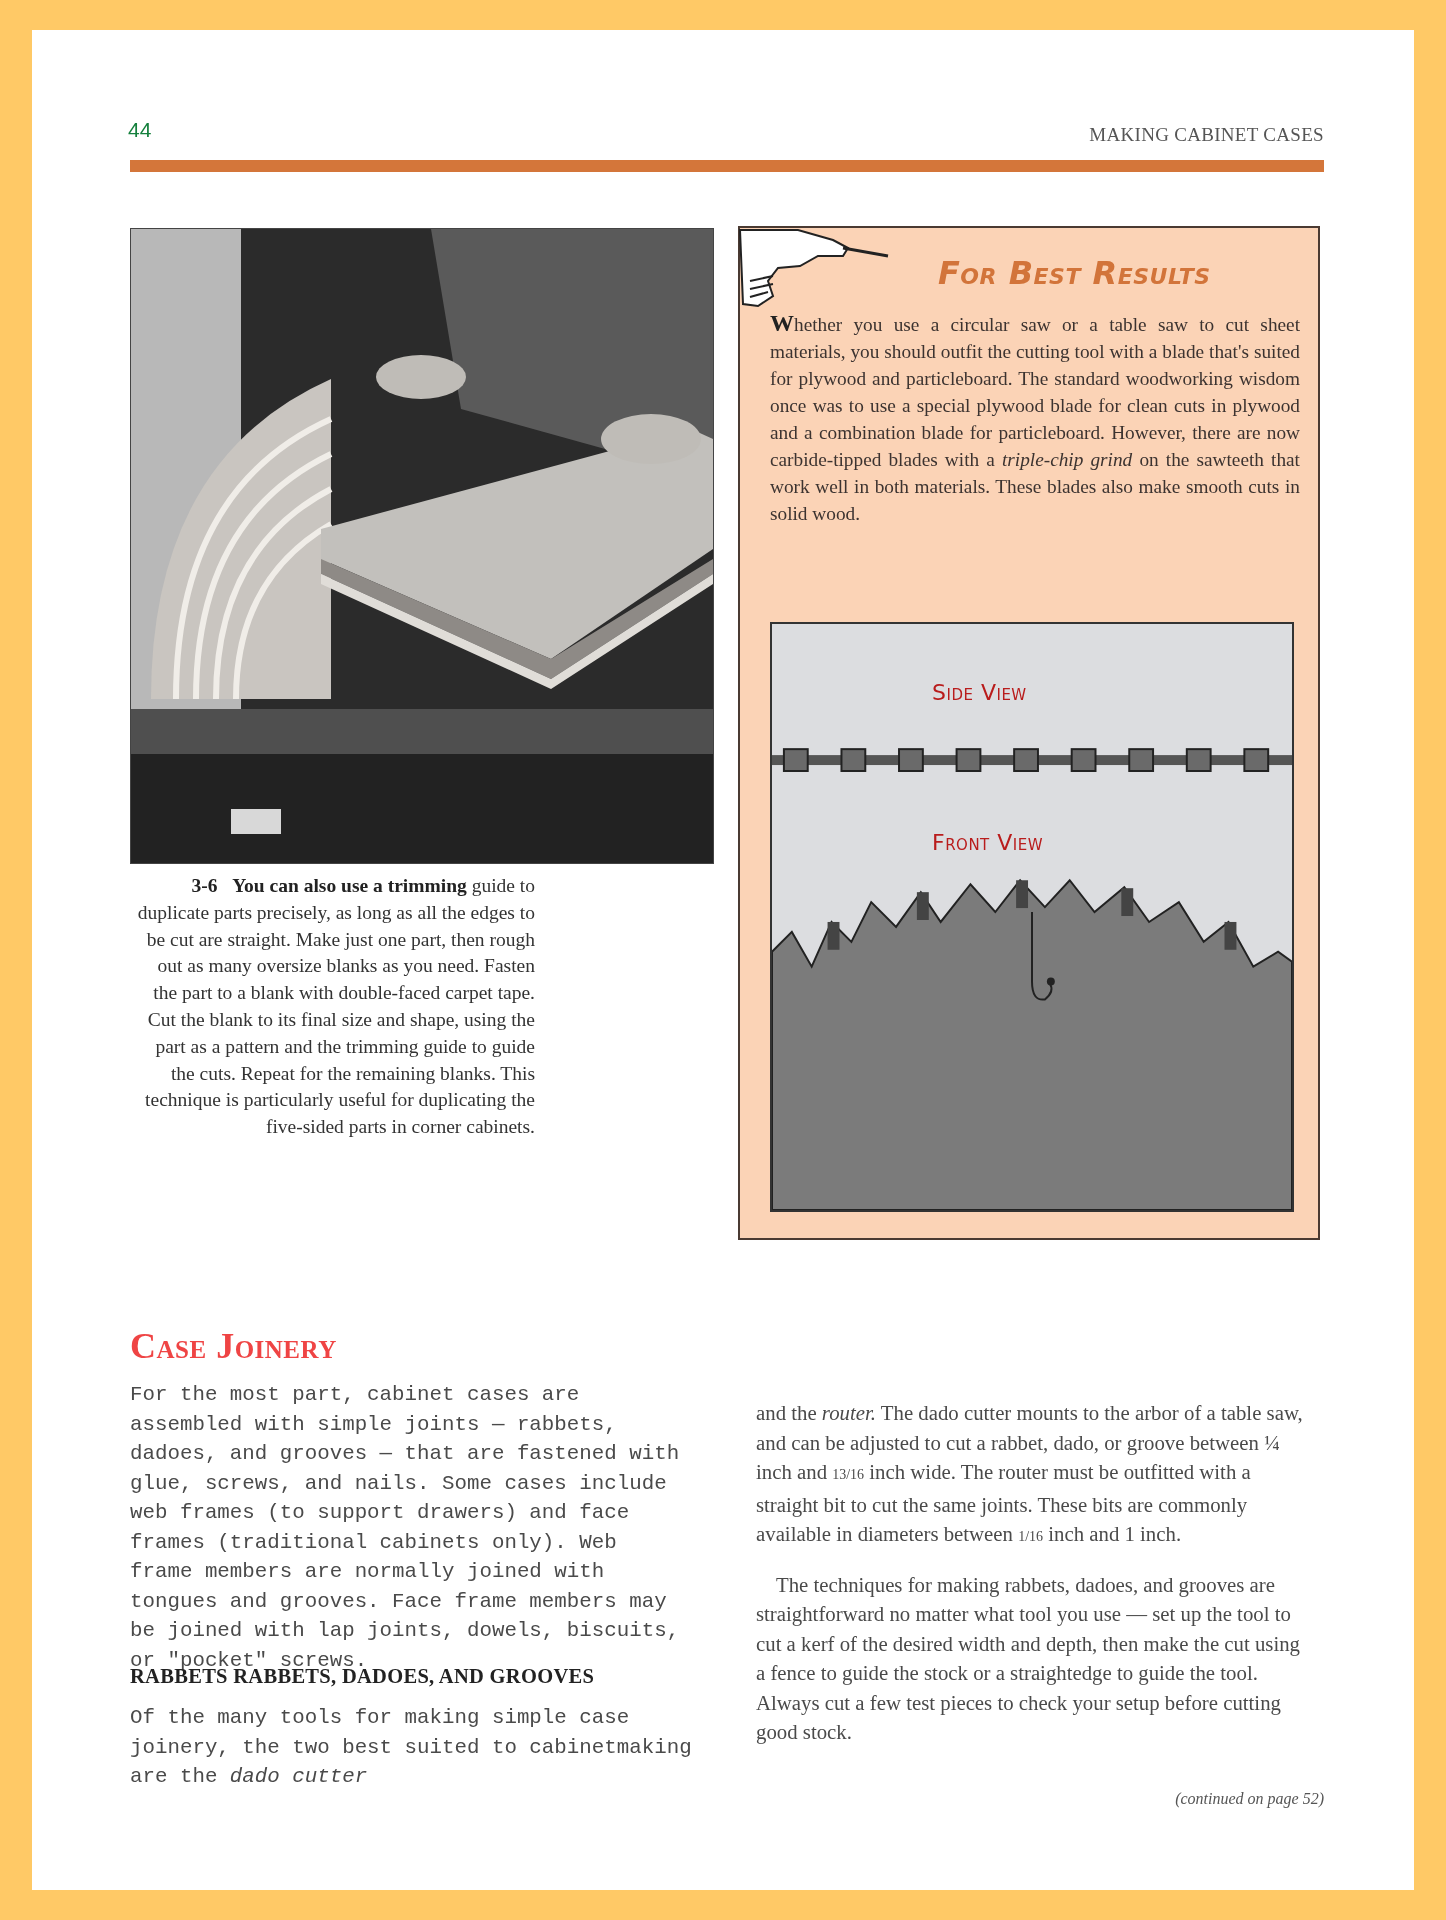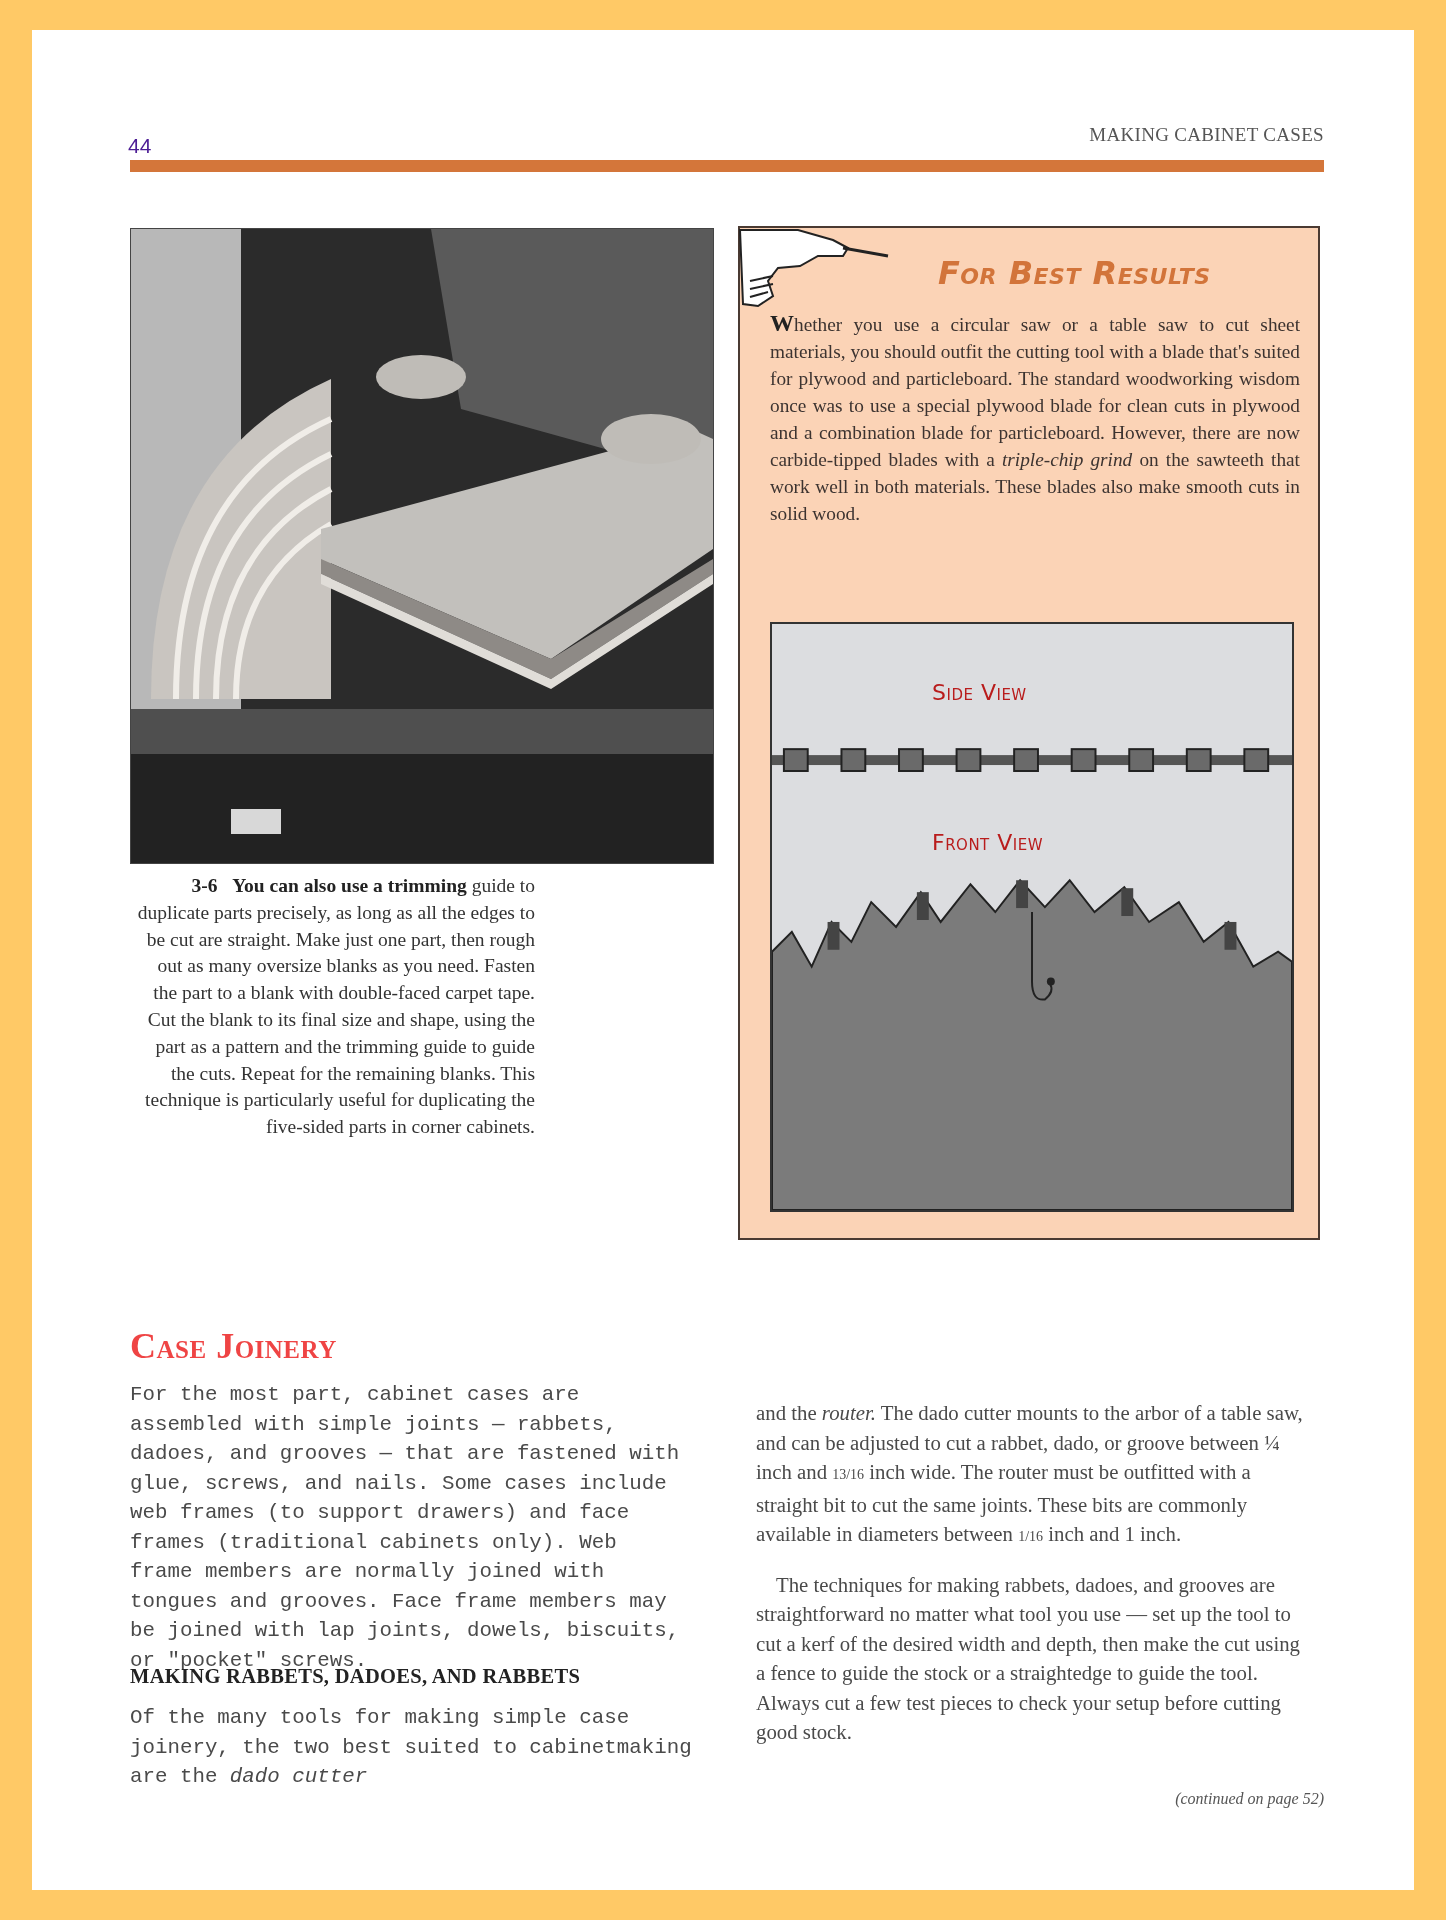--- a/index.html
+++ b/index.html
@@ -1,20 +1,20 @@
 <!DOCTYPE html>
 <html><head>
 <meta charset="utf-8">
 <style>
   html, body { margin:0; padding:0; }
   body { width:1446px; height:1920px; background:#ffc966; position:relative; overflow:hidden;
          font-family:"Liberation Serif", "DejaVu Serif", serif; color:#3a3a3a; }
   .page { position:absolute; left:32px; top:30px; width:1382px; height:1860px; background:#ffffff; }
   .abs { position:absolute; }
-  .page-num { left:96px; top:104px; font-family:"Liberation Sans", sans-serif; font-size:21px; color:#4c1d95; }
+  .page-num { left:96px; top:88px; font-family:"Liberation Sans", sans-serif; font-size:21px; color:#15803d; }
   .running-head { right:90px; top:94px; font-size:19px; letter-spacing:0.3px; color:#555; }
   .rule { left:98px; top:130px; width:1194px; height:12px; background:#d4763a; }
 
   .photo { left:98px; top:198px; width:582px; height:634px; background:#6b6b6b; overflow:hidden; border:1px solid #444; }
   .photo svg { width:100%; height:100%; display:block; }
 
   .caption { left:98px; top:843px; width:405px; font-size:19.5px; line-height:26.8px; color:#333;text-align:right; }
   .caption b { color:#222; }
 
   .sidebar { left:706px; top:196px; width:582px; height:1014px; background:#fbd3b6;
@@ -114,21 +114,21 @@
       </svg>
       <div class="abs diag-label" style="left:160px; top:56px;">Side View</div>
       <div class="abs diag-label" style="left:160px; top:206px;">Front View</div>
     </div>
   </div>
 
   <div class="abs h1">Case Joinery</div>
   <div class="abs col1">
     <p>For the most part, cabinet cases are assembled with simple joints — rabbets, dadoes, and grooves — that are fastened with glue, screws, and nails. Some cases include web frames (to support drawers) and face frames (traditional cabinets only). Web frame members are normally joined with tongues and grooves. Face frame members may be joined with lap joints, dowels, biscuits, or "pocket" screws.</p>
   </div>
-  <div class="abs h2">MAKING RABBETS, DADOES, AND RABBETS</div>
+  <div class="abs h2">RABBETS RABBETS, DADOES, AND GROOVES</div>
   <div class="abs col1b">
     <p><span>Of the many tools for making simple case joinery, the two best suited to cabinetmaking are the </span><i>dado cutter</i></p>
   </div>
 
   <div class="abs col2">
     <p><span>and the </span><i>router.</i><span> The dado cutter mounts to the arbor of a table saw, and can be adjusted to cut a rabbet, dado, or groove between </span><span>¼</span><span> inch and </span><span class="frac">13/16</span><span> inch wide. The router must be outfitted with a straight bit to cut the same joints. These bits are commonly available in diameters between </span><span class="frac">1/16</span><span> inch and 1 inch.</span></p>
     <p class="indent">The techniques for making rabbets, dadoes, and grooves are straightforward no matter what tool you use — set up the tool to cut a kerf of the desired width and depth, then make the cut using a fence to guide the stock or a straightedge to guide the tool. Always cut a few test pieces to check your setup before cutting good stock.</p>
   </div>
 
   <div class="abs cont">(continued on page 52)</div>

